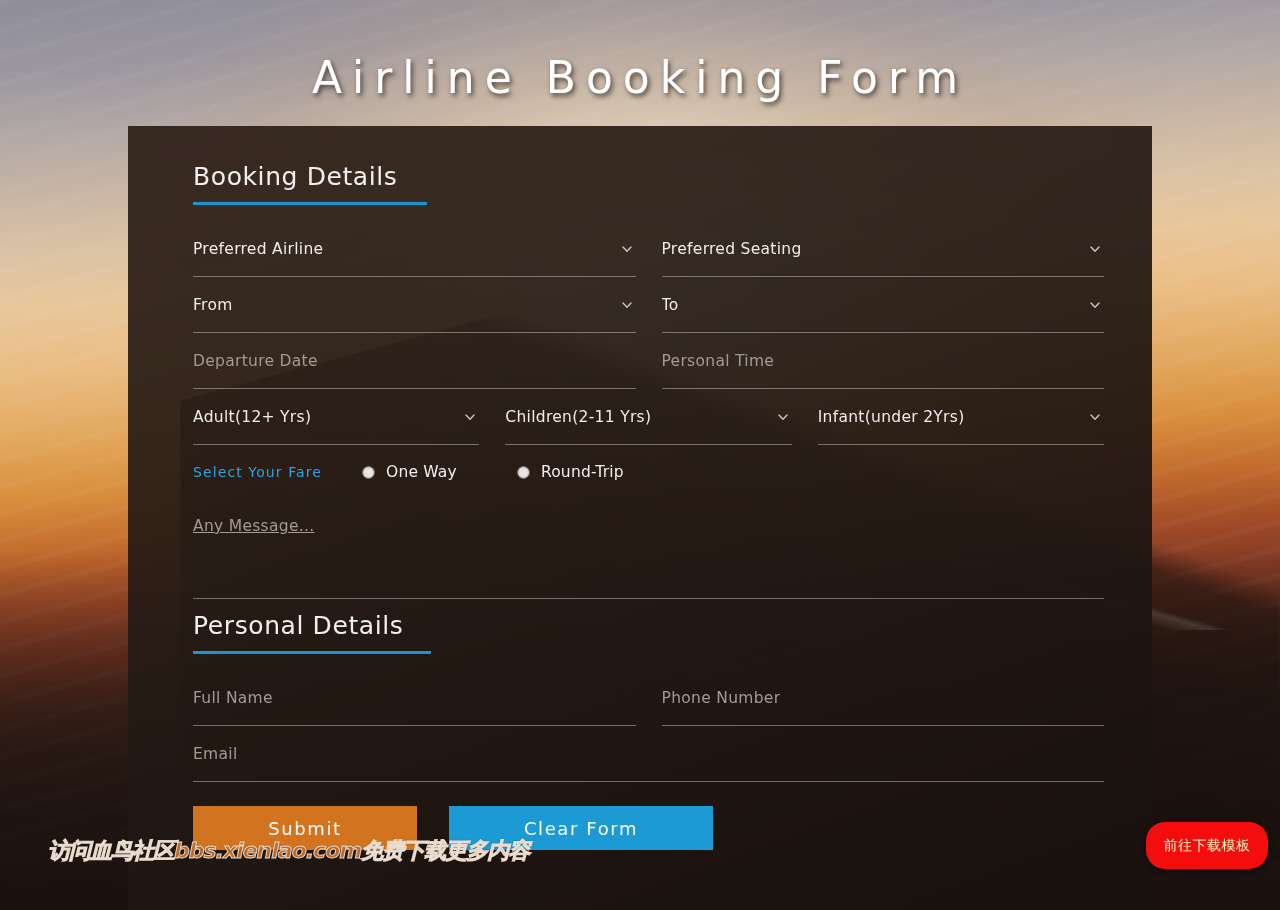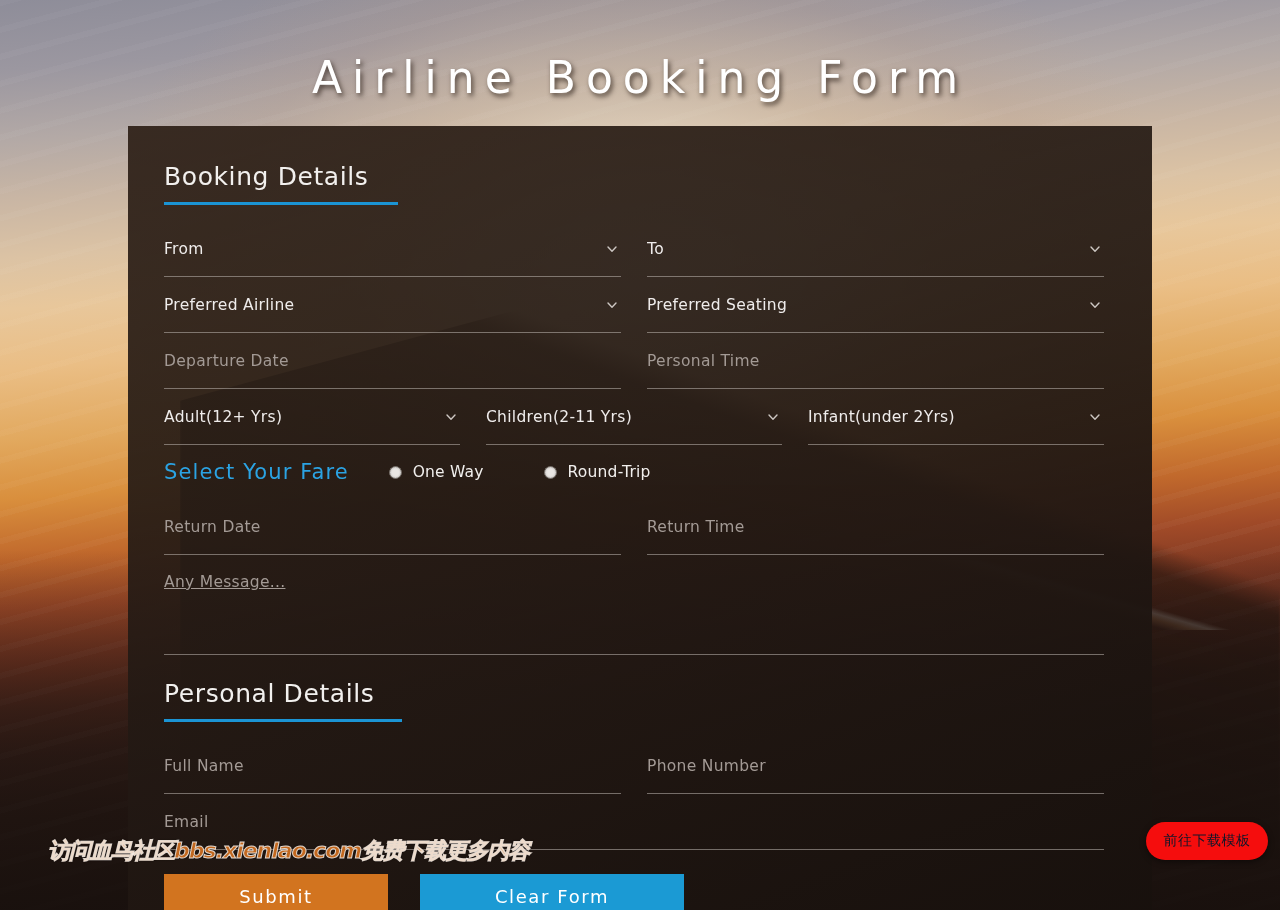--- a/index.html
+++ b/index.html
@@ -148,21 +148,21 @@
     background:
       linear-gradient(160deg,
         rgba(62,44,32,0.55) 0%,
         rgba(50,36,27,0.50) 30%,
         rgba(36,25,20,0.60) 60%,
         rgba(22,15,12,0.75) 100%);
     pointer-events: none;
   }
   .panel-inner {
     position: relative;
-    padding: 36px 48px 0 36px;
+    padding: 36px 48px 0 65px;
     height: 100%;
   }
 
   
   .section-heading {
     font-size: 25px;
     font-weight: 400;
     color: #f2f0ee;
     letter-spacing: 0.6px;
     margin-bottom: 11px;
@@ -230,21 +230,21 @@
 
   
   .fare-row {
     display: flex;
     align-items: center;
     height: 46px;
     margin-top: 4px;
     margin-bottom: 4px;
   }
   .fare-title {
-    font-size: 21px;
+    font-size: 14px;
     color: #2ba3e3;
     letter-spacing: 1.1px;
     margin-right: 40px;
     white-space: nowrap;
   }
   .radio-option {
     display: flex;
     align-items: center;
     margin-right: 60px;
     white-space: nowrap;
@@ -304,24 +304,24 @@
     z-index: 20;
     pointer-events: none;
   }
 
   
   .download-badge {
     position: absolute;
     right: 12px;
     top: 822px;
     width: 122px;
-    height: 38px;
+    height: 47px;
     background: #f50d0d;
     border-radius: 19px;
-    color: #0f172a;
+    color: #fef9c3;
     font-size: 14px;
     letter-spacing: 0.5px;
     display: flex;
     align-items: center;
     justify-content: center;
     cursor: pointer;
     z-index: 30;
     box-shadow: 0 2px 6px rgba(0,0,0,0.45);
   }
 </style>
@@ -342,54 +342,54 @@
 <div class="form-panel">
   <div class="panel-tint"></div>
   <div class="panel-inner">
 
     <div class="section-heading">Booking Details</div>
     <div class="heading-rule w-booking"></div>
 
     <div class="row">
       <div class="col">
         <div class="field">
+          <span class="field-label">Preferred Airline</span>
+          <span class="chevron">
+            <svg width="14" height="14" viewBox="0 0 14 14">
+                <path d="M3 5 L7 9.2 L11 5" fill="none" stroke="currentColor" stroke-width="1.4" stroke-linecap="round" stroke-linejoin="round"></path>
+              </svg>
+          </span>
+        </div>
+      </div>
+      <div class="col">
+        <div class="field">
+          <span class="field-label">Preferred Seating</span>
+          <span class="chevron">
+            <svg width="14" height="14" viewBox="0 0 14 14">
+                <path d="M3 5 L7 9.2 L11 5" fill="none" stroke="currentColor" stroke-width="1.4" stroke-linecap="round" stroke-linejoin="round"></path>
+              </svg>
+          </span>
+        </div>
+      </div>
+    </div>
+
+    <div class="row">
+      <div class="col">
+        <div class="field">
           <span class="field-label">From</span>
           <span class="chevron">
             <svg width="14" height="14" viewBox="0 0 14 14">
                 <path d="M3 5 L7 9.2 L11 5" fill="none" stroke="currentColor" stroke-width="1.4" stroke-linecap="round" stroke-linejoin="round"></path>
               </svg>
           </span>
         </div>
       </div>
       <div class="col">
         <div class="field">
           <span class="field-label">To</span>
-          <span class="chevron">
-            <svg width="14" height="14" viewBox="0 0 14 14">
-                <path d="M3 5 L7 9.2 L11 5" fill="none" stroke="currentColor" stroke-width="1.4" stroke-linecap="round" stroke-linejoin="round"></path>
-              </svg>
-          </span>
-        </div>
-      </div>
-    </div>
-
-    <div class="row">
-      <div class="col">
-        <div class="field">
-          <span class="field-label">Preferred Airline</span>
-          <span class="chevron">
-            <svg width="14" height="14" viewBox="0 0 14 14">
-                <path d="M3 5 L7 9.2 L11 5" fill="none" stroke="currentColor" stroke-width="1.4" stroke-linecap="round" stroke-linejoin="round"></path>
-              </svg>
-          </span>
-        </div>
-      </div>
-      <div class="col">
-        <div class="field">
-          <span class="field-label">Preferred Seating</span>
           <span class="chevron">
             <svg width="14" height="14" viewBox="0 0 14 14">
                 <path d="M3 5 L7 9.2 L11 5" fill="none" stroke="currentColor" stroke-width="1.4" stroke-linecap="round" stroke-linejoin="round"></path>
               </svg>
           </span>
         </div>
       </div>
     </div>
 
     <div class="row">
@@ -443,38 +443,26 @@
       <label class="radio-option">
         <span class="radio-dot"></span>
         <span class="radio-label">One Way</span>
       </label>
       <label class="radio-option">
         <span class="radio-dot"></span>
         <span class="radio-label">Round-Trip</span>
       </label>
     </div>
 
-    <div class="row">
-      <div class="col">
-        <div class="field">
-          <span class="field-label placeholder">Return Date</span>
-        </div>
-      </div>
-      <div class="col">
-        <div class="field">
-          <span class="field-label placeholder">Return Time</span>
-        </div>
-      </div>
-    </div>
 
     <div class="field-message">
       <span class="field-label placeholder">Any Message...</span>
     </div>
 
-    <div class="section-heading" style="margin-top:24px;">Personal Details</div>
+    <div class="section-heading" style="margin-top:12px;">Personal Details</div>
     <div class="heading-rule w-personal"></div>
 
     <div class="row">
       <div class="col">
         <div class="field">
           <span class="field-label placeholder">Full Name</span>
         </div>
       </div>
       <div class="col">
         <div class="field">

